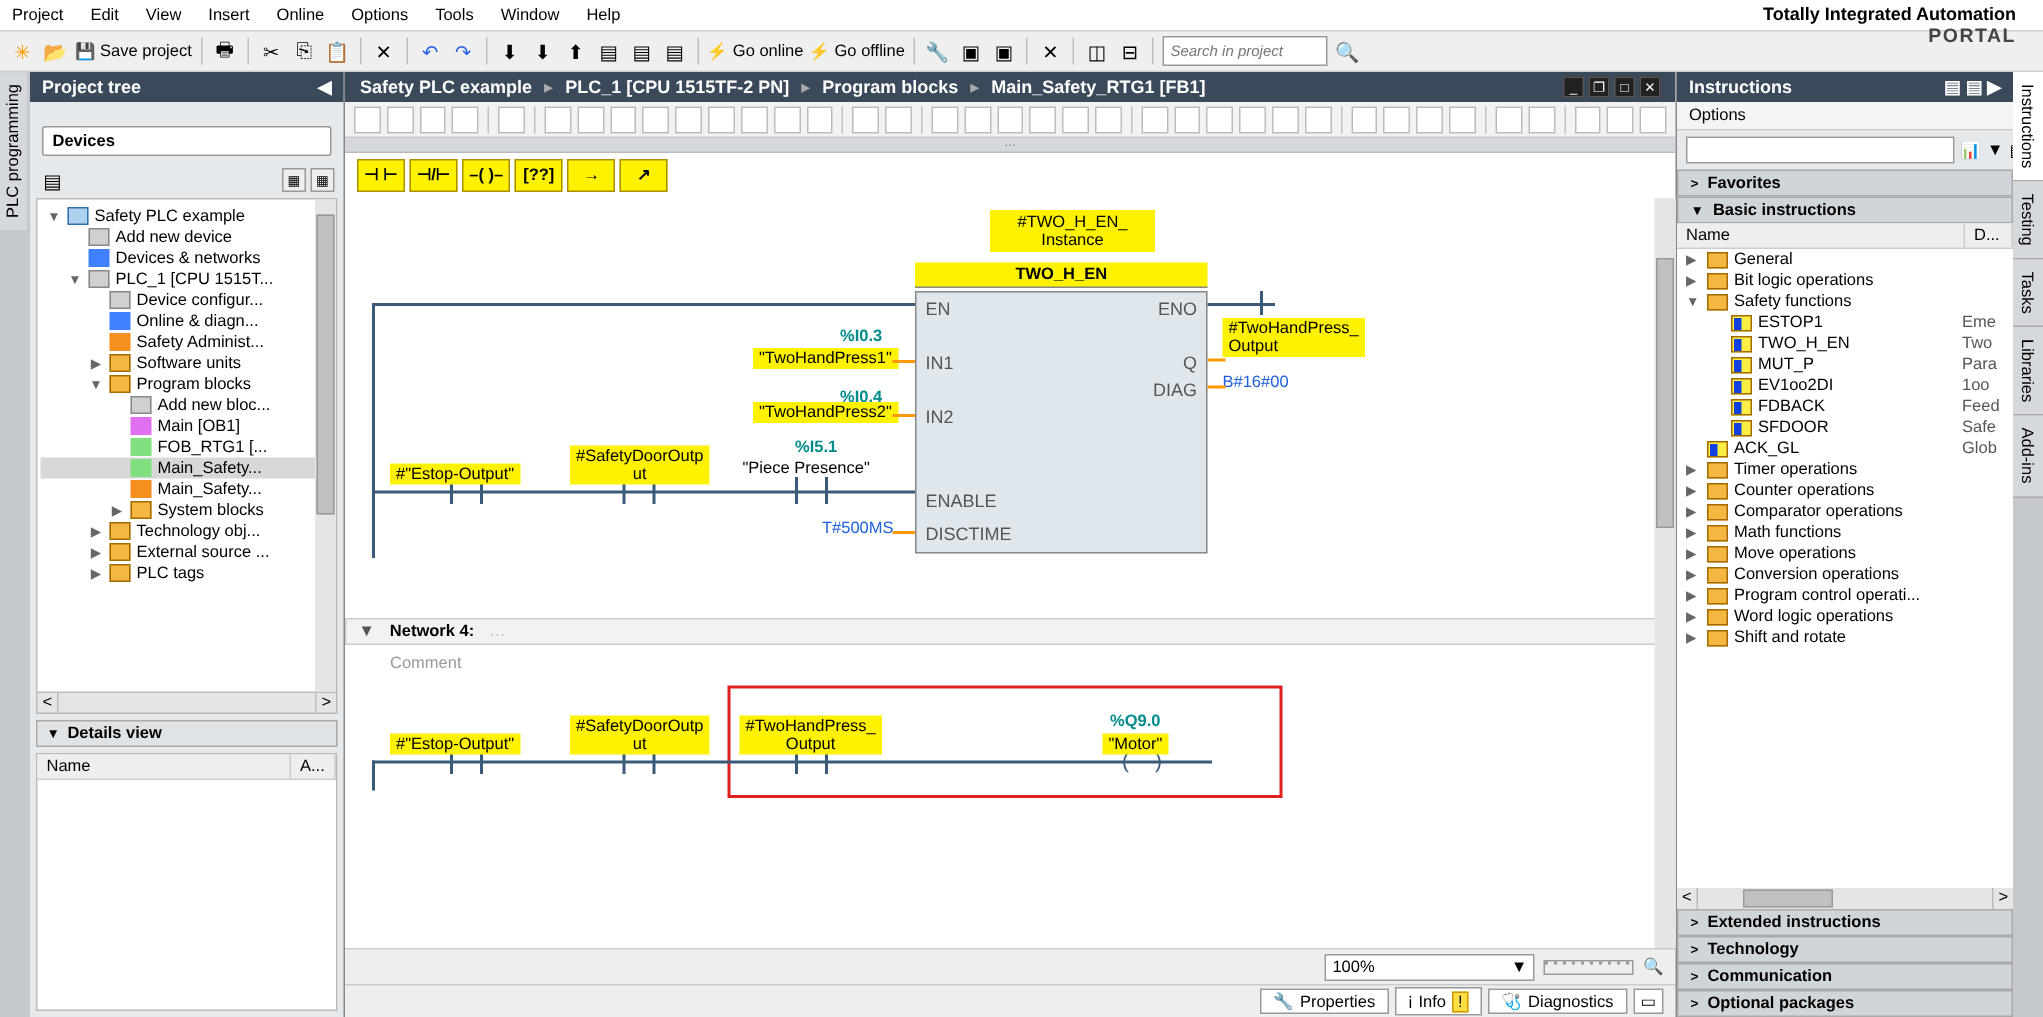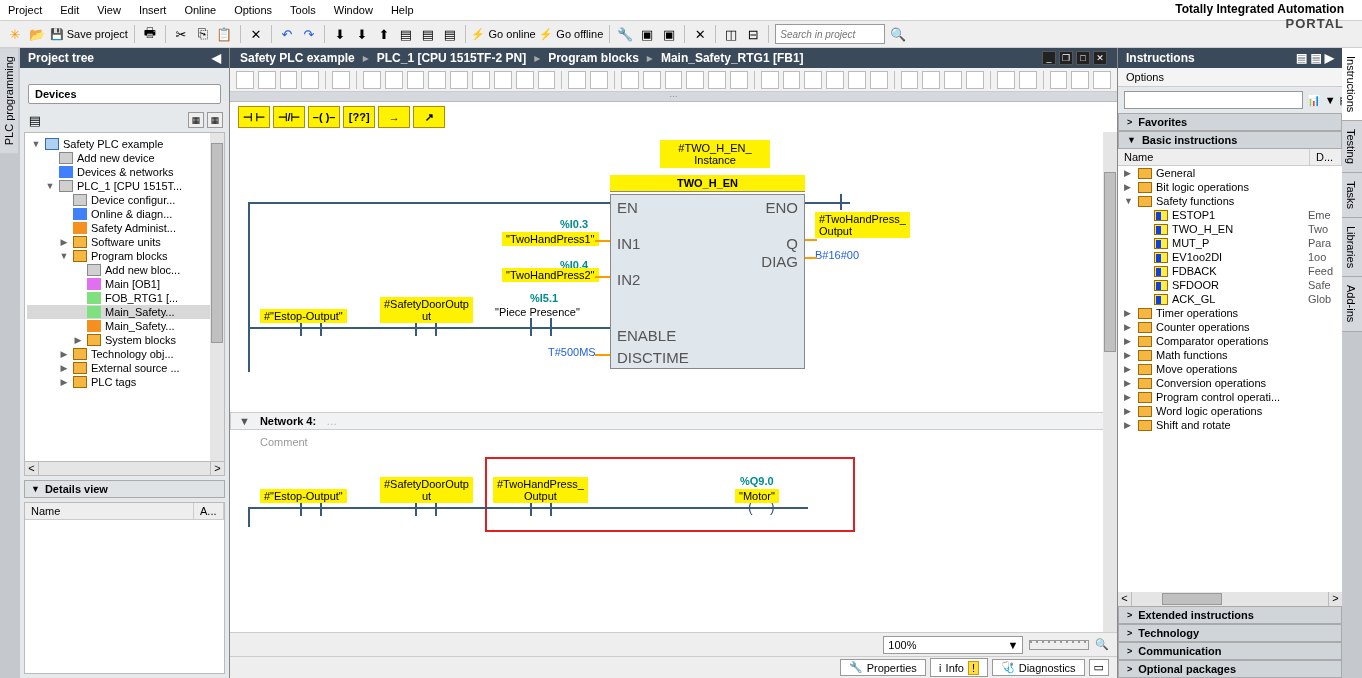--- a/index.html
+++ b/index.html
@@ -77,21 +77,21 @@
 
 .rail { position: absolute; left: 18px; width: 2px; background: #3a5a7a; }
 .hwire { position: absolute; height: 2px; background: #3a5a7a; }
 .contact { position: absolute; }
 .contact .br { position: absolute; width: 2px; height: 18px; background: #3a5a7a; top: -9px; }
 .contact-label { position: absolute; text-align: center; background: #fff200; padding: 1px 4px; font-size: 11px; white-space: nowrap; }
 .addr-label { position: absolute; text-align: center; color: #008b8b; font-size: 11px; font-weight: bold; white-space: nowrap; background: transparent; }
 .box-instance { position: absolute; background: #fff200; text-align: center; font-size: 11px; padding: 2px 6px; }
 .func-block { position: absolute; background: #dfe6ec; border: 1px solid #888; }
 .func-block .title { background: #fff200; text-align: center; font-weight: bold; font-size: 11px; padding: 2px; border-bottom: 1px solid #888; position: absolute; top: -20px; left:-1px; right:-1px; }
-.port { position: absolute; font-size: 15px; color: #555; }
+.port { position: absolute; font-size: 12px; color: #555; }
 .port.left { left: 6px; }
 .port.right { right: 6px; text-align: right; }
 .coil-out { position: absolute; background: #fff200; padding: 1px 4px; font-size: 11px; }
 
 .network-hdr { position: absolute; left: 0; right: 0; background: #f0f2f4; border: 1px solid #ccc; display: flex; align-items: center; padding: 2px 8px; gap: 10px; }
 .network-hdr .expand { font-weight:bold; color:#555; }
 .comment-row { position: absolute; left: 30px; color: #999; font-size: 11px; }
 
 .red-box { position: absolute; border: 2px solid #e02020; }
 
@@ -602,21 +602,21 @@
           <span class="ic-safe"></span>
           <span class="name">FDBACK</span>
           <span class="desc">Feed</span>
         </div>
         <div class="instr-row" style="padding-left: 22px;">
           <span class="exp"></span>
           <span class="ic-safe"></span>
           <span class="name">SFDOOR</span>
           <span class="desc">Safe</span>
         </div>
-        <div class="instr-row" style="padding-left: 22px;">
+        <div class="instr-row" style="padding-left: 6px;">
           <span class="exp"></span>
           <span class="ic-safe"></span>
           <span class="name">ACK_GL</span>
           <span class="desc">Glob</span>
         </div>
         <div class="instr-row" style="padding-left: 6px;">
           <span class="exp">▶</span>
           <span class="ic-folder"></span>
           <span class="name">Timer operations</span>
           <span class="desc"></span>

